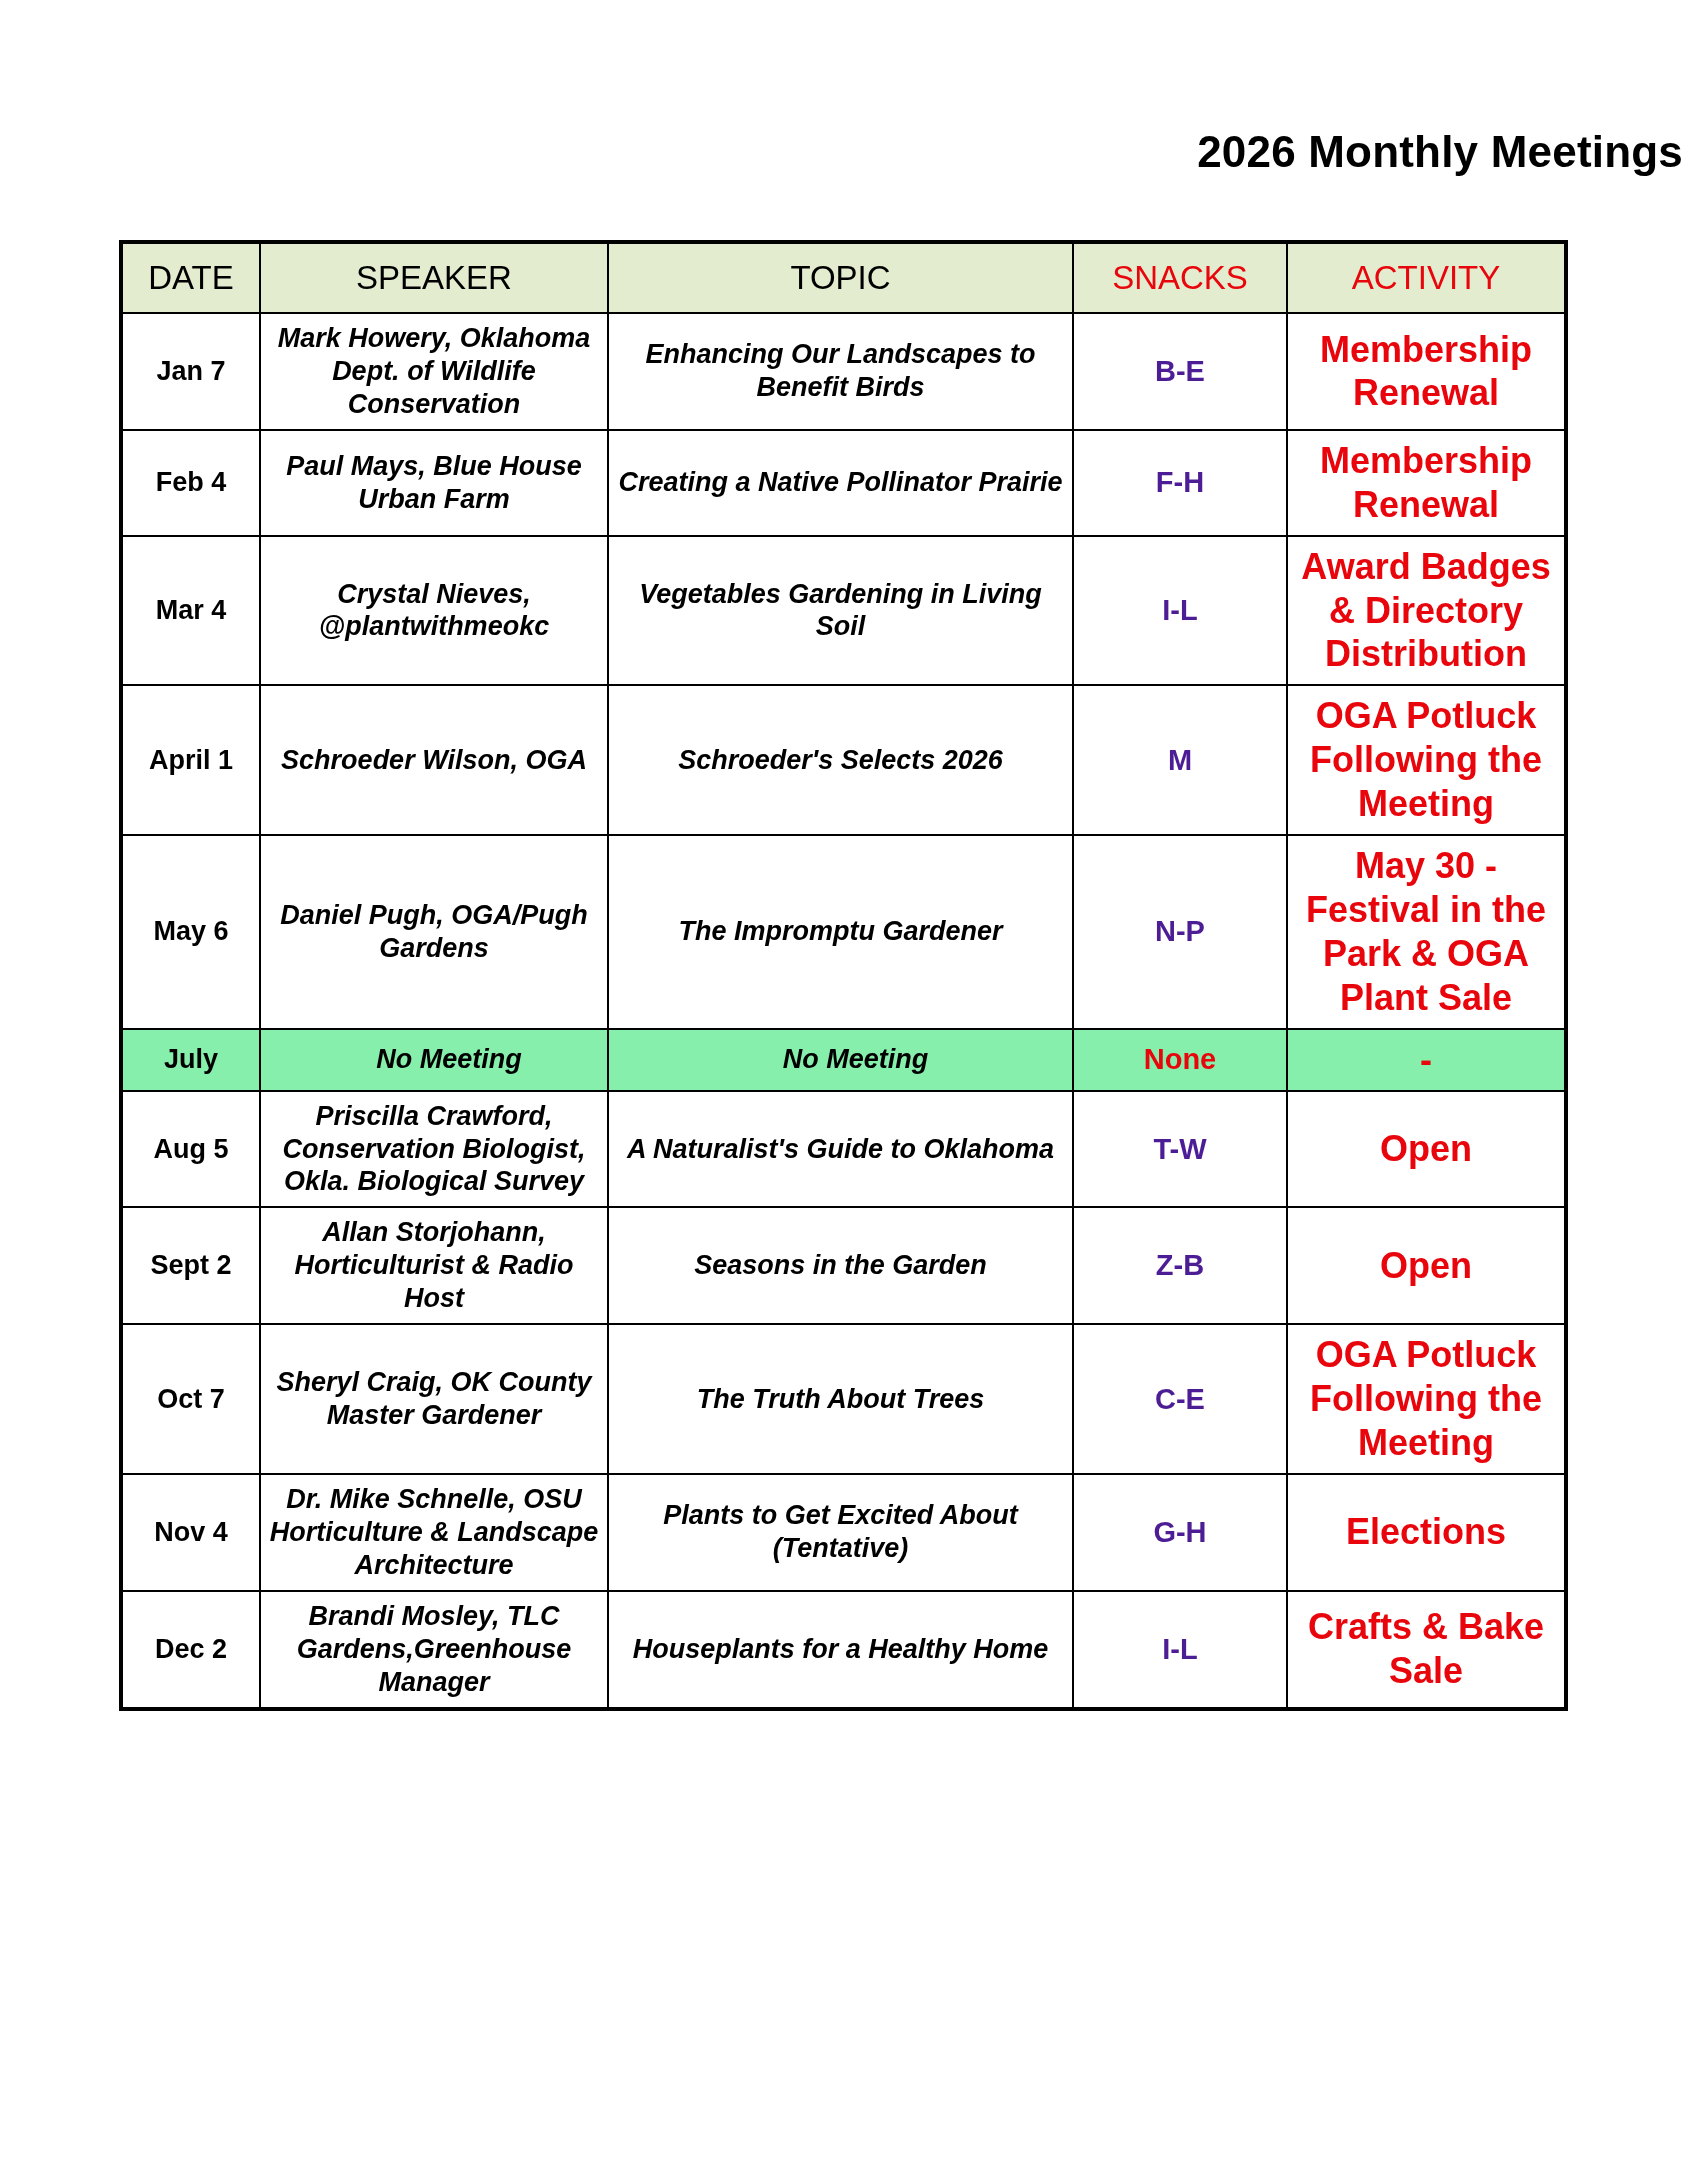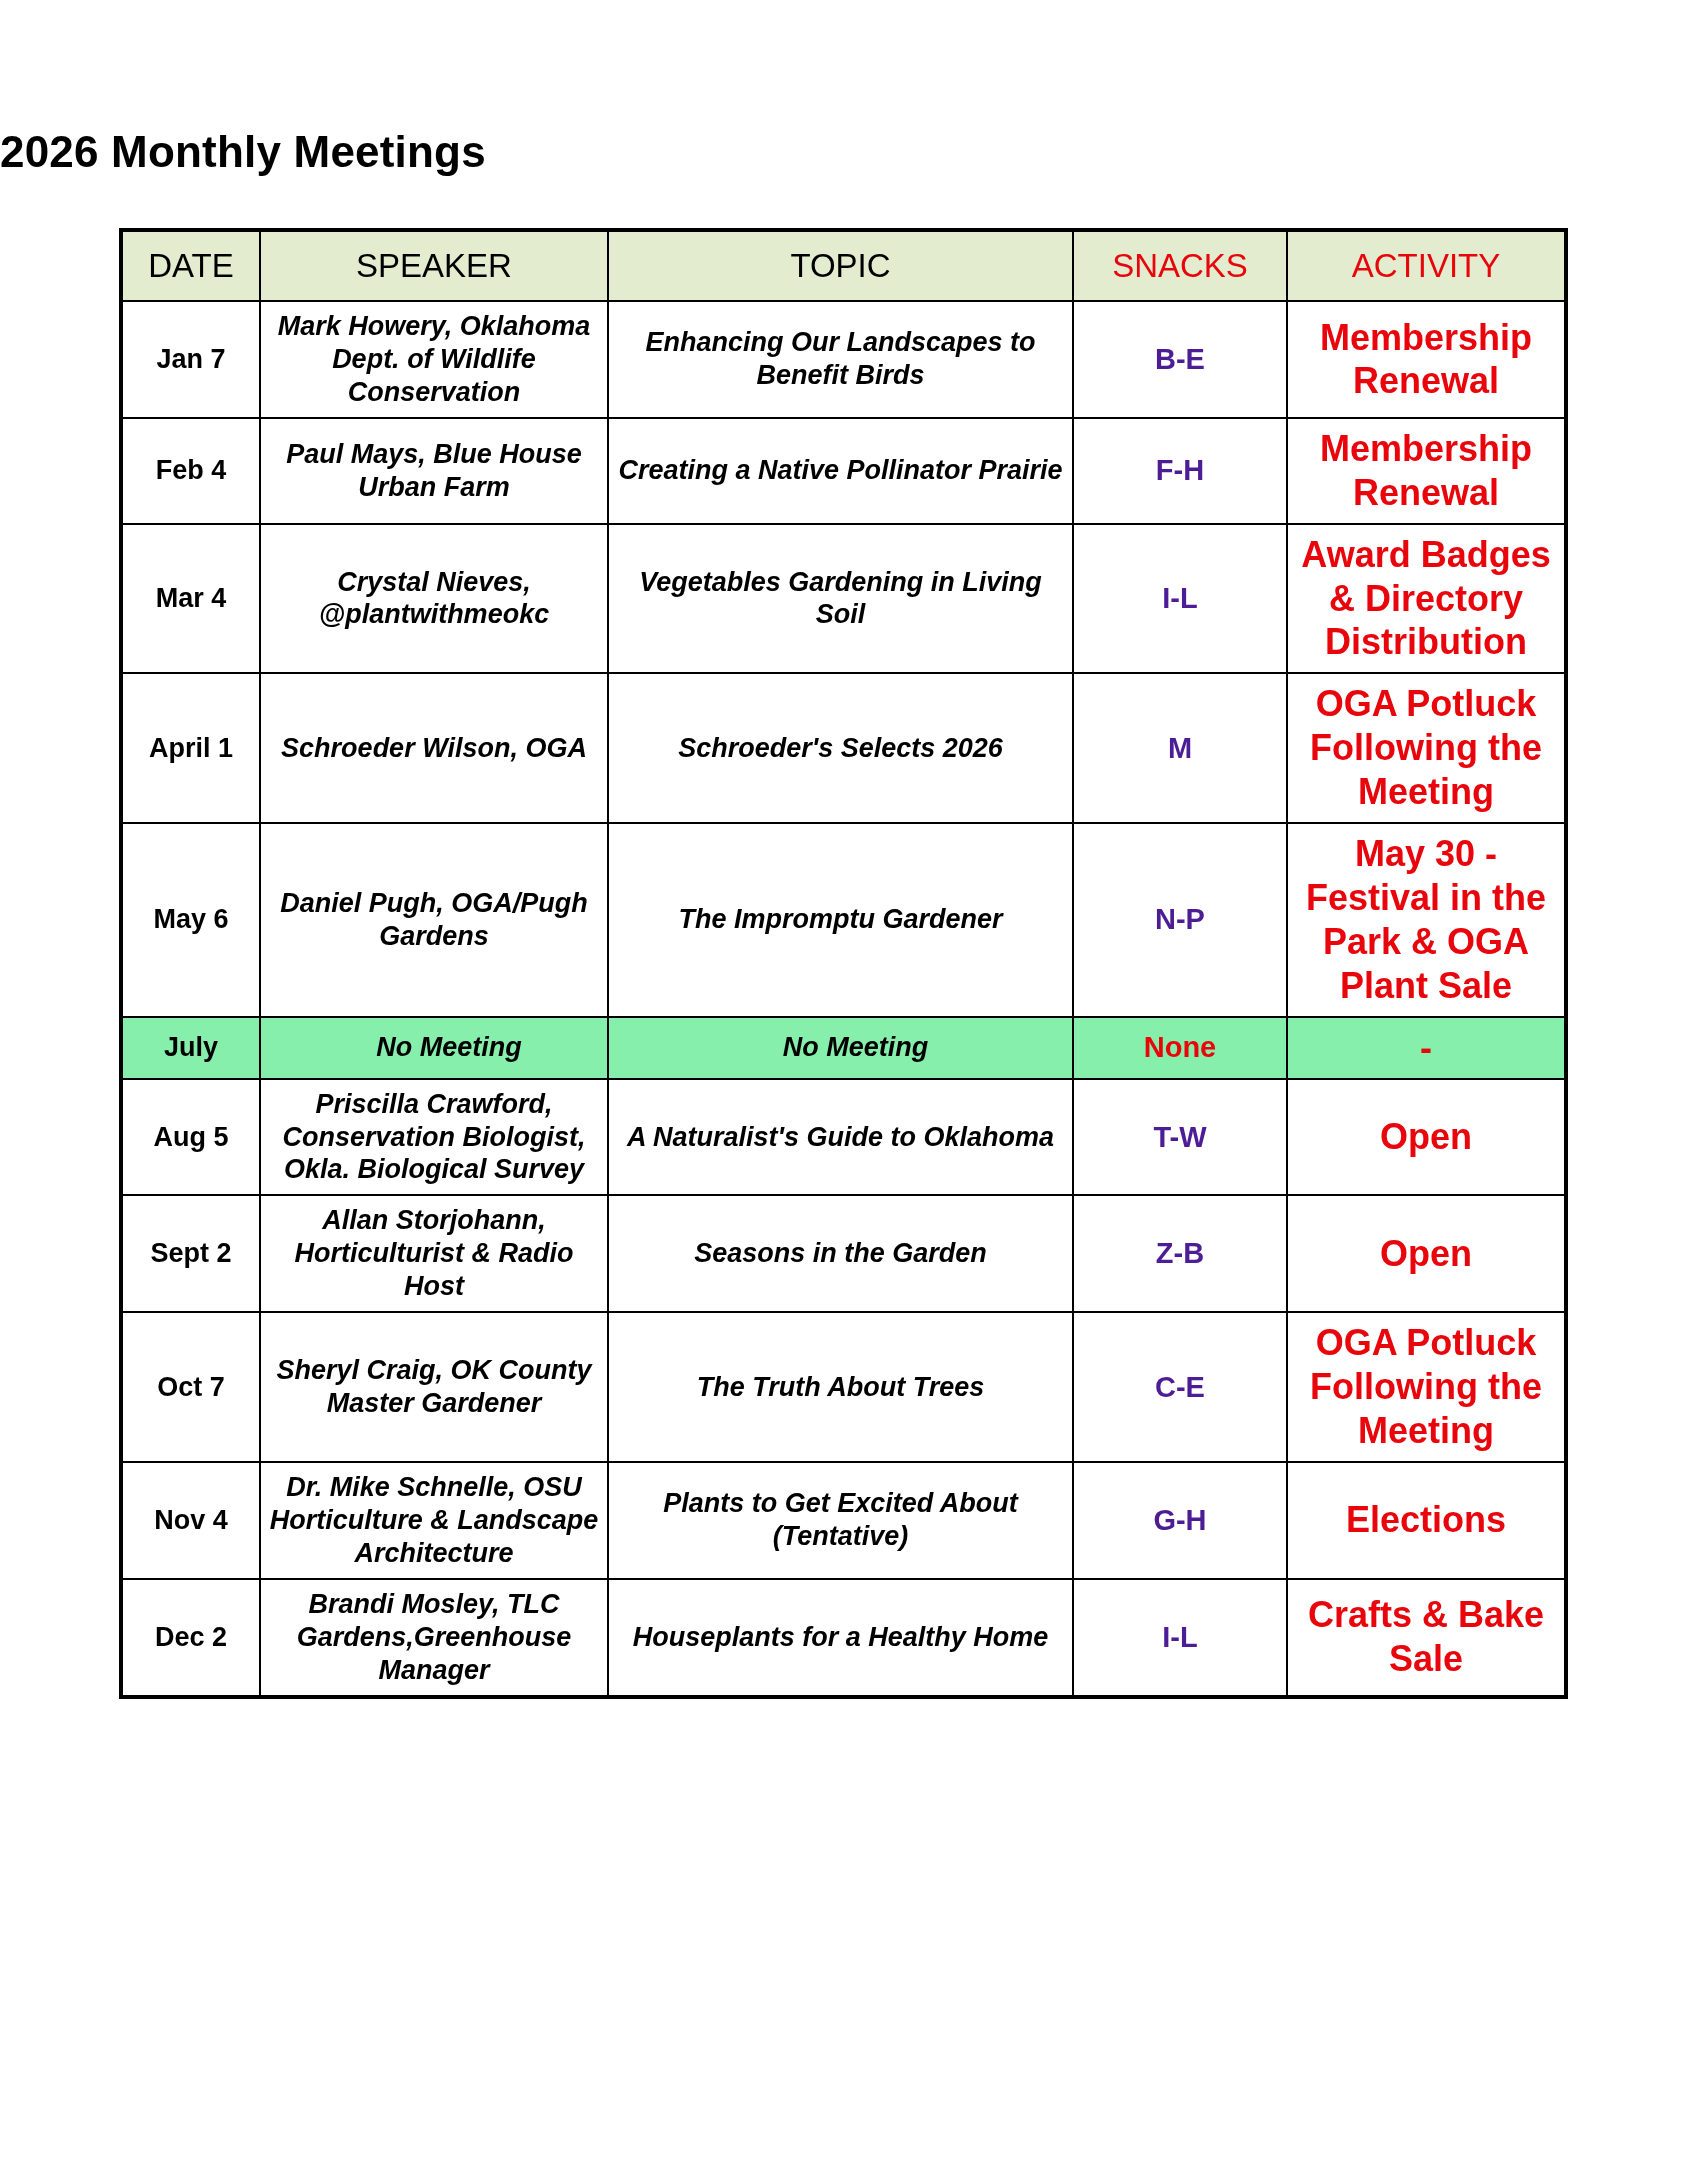--- a/index.html
+++ b/index.html
@@ -15,30 +15,30 @@
     position: relative;
   }
   .page {
     width: 1683px;
     height: 2178px;
     box-sizing: border-box;
     padding: 0;
     position: relative;
   }
   .doc-title {
-    text-align: left;
+    text-align: right;
     font-size: 44px;
     font-weight: bold;
     letter-spacing: 0.2px;
     margin: 0;
     padding-top: 127px;
     padding-bottom: 0;
   }
   .table-wrap {
-    margin: 0 auto;
+    margin: 12px auto;
     padding-top: 51px;
     width: 1445px;
   }
   table.schedule {
     border-collapse: collapse;
     width: 1445px;
     table-layout: fixed;
     border: 4px solid #000;
   }
   table.schedule th,

